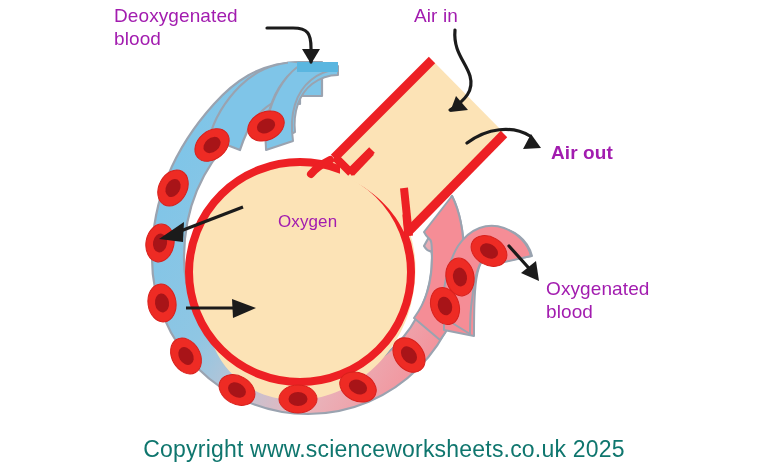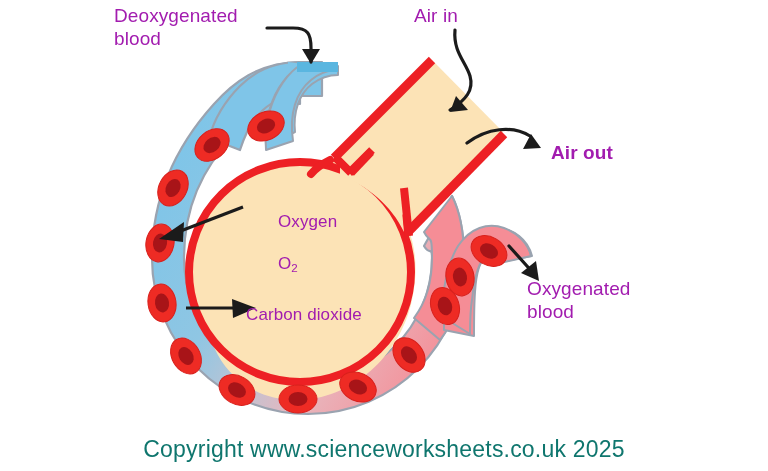--- a/index.html
+++ b/index.html
@@ -42,21 +42,21 @@
   }
   .lbl sub {
     font-size: 0.68em;
     vertical-align: -0.22em;
   }
   #label-deoxygenated { left: 114px; top: 4px; }
   #label-air-in      { left: 414px; top: 4px; text-align: center; }
   #label-air-out     { left: 551px; top: 141px; font-weight: bold; }
   #label-oxygen      { left: 242px; top: 190px; margin-left: 36px; }
   #label-co2         { left: 246px; top: 283px; }
-  #label-oxygenated  { left: 527px; top: 277px; }
+  #label-oxygenated  { left: 546px; top: 277px; }
   #copyright {
     position: absolute;
     left: 0;
     top: 436px;
     width: 768px;
     text-align: center;
     color: #0f766e;
     font-family: "Liberation Sans", sans-serif;
     font-size: 23px;
     letter-spacing: 0.2px;
@@ -279,25 +279,23 @@
 
   <div class="lbl" id="label-deoxygenated">Deoxygenated
 blood</div>
 
   <div class="lbl" id="label-air-in">Air in</div>
 
   <div class="lbl" id="label-air-out">Air out</div>
 
   <div class="lbl lbl-sm" id="label-oxygen">
     <div>Oxygen</div>
-    <div><span>O</span><sub>2</sub></div>
   </div>
 
   <div class="lbl lbl-sm" id="label-co2">
-    <div>Carbon dioxide</div>
   </div>
 
   <div class="lbl" id="label-oxygenated">Oxygenated
 blood</div>
 
   <div id="copyright">Copyright www.scienceworksheets.co.uk 2025</div>
 
 </div>
 
 </body></html>

